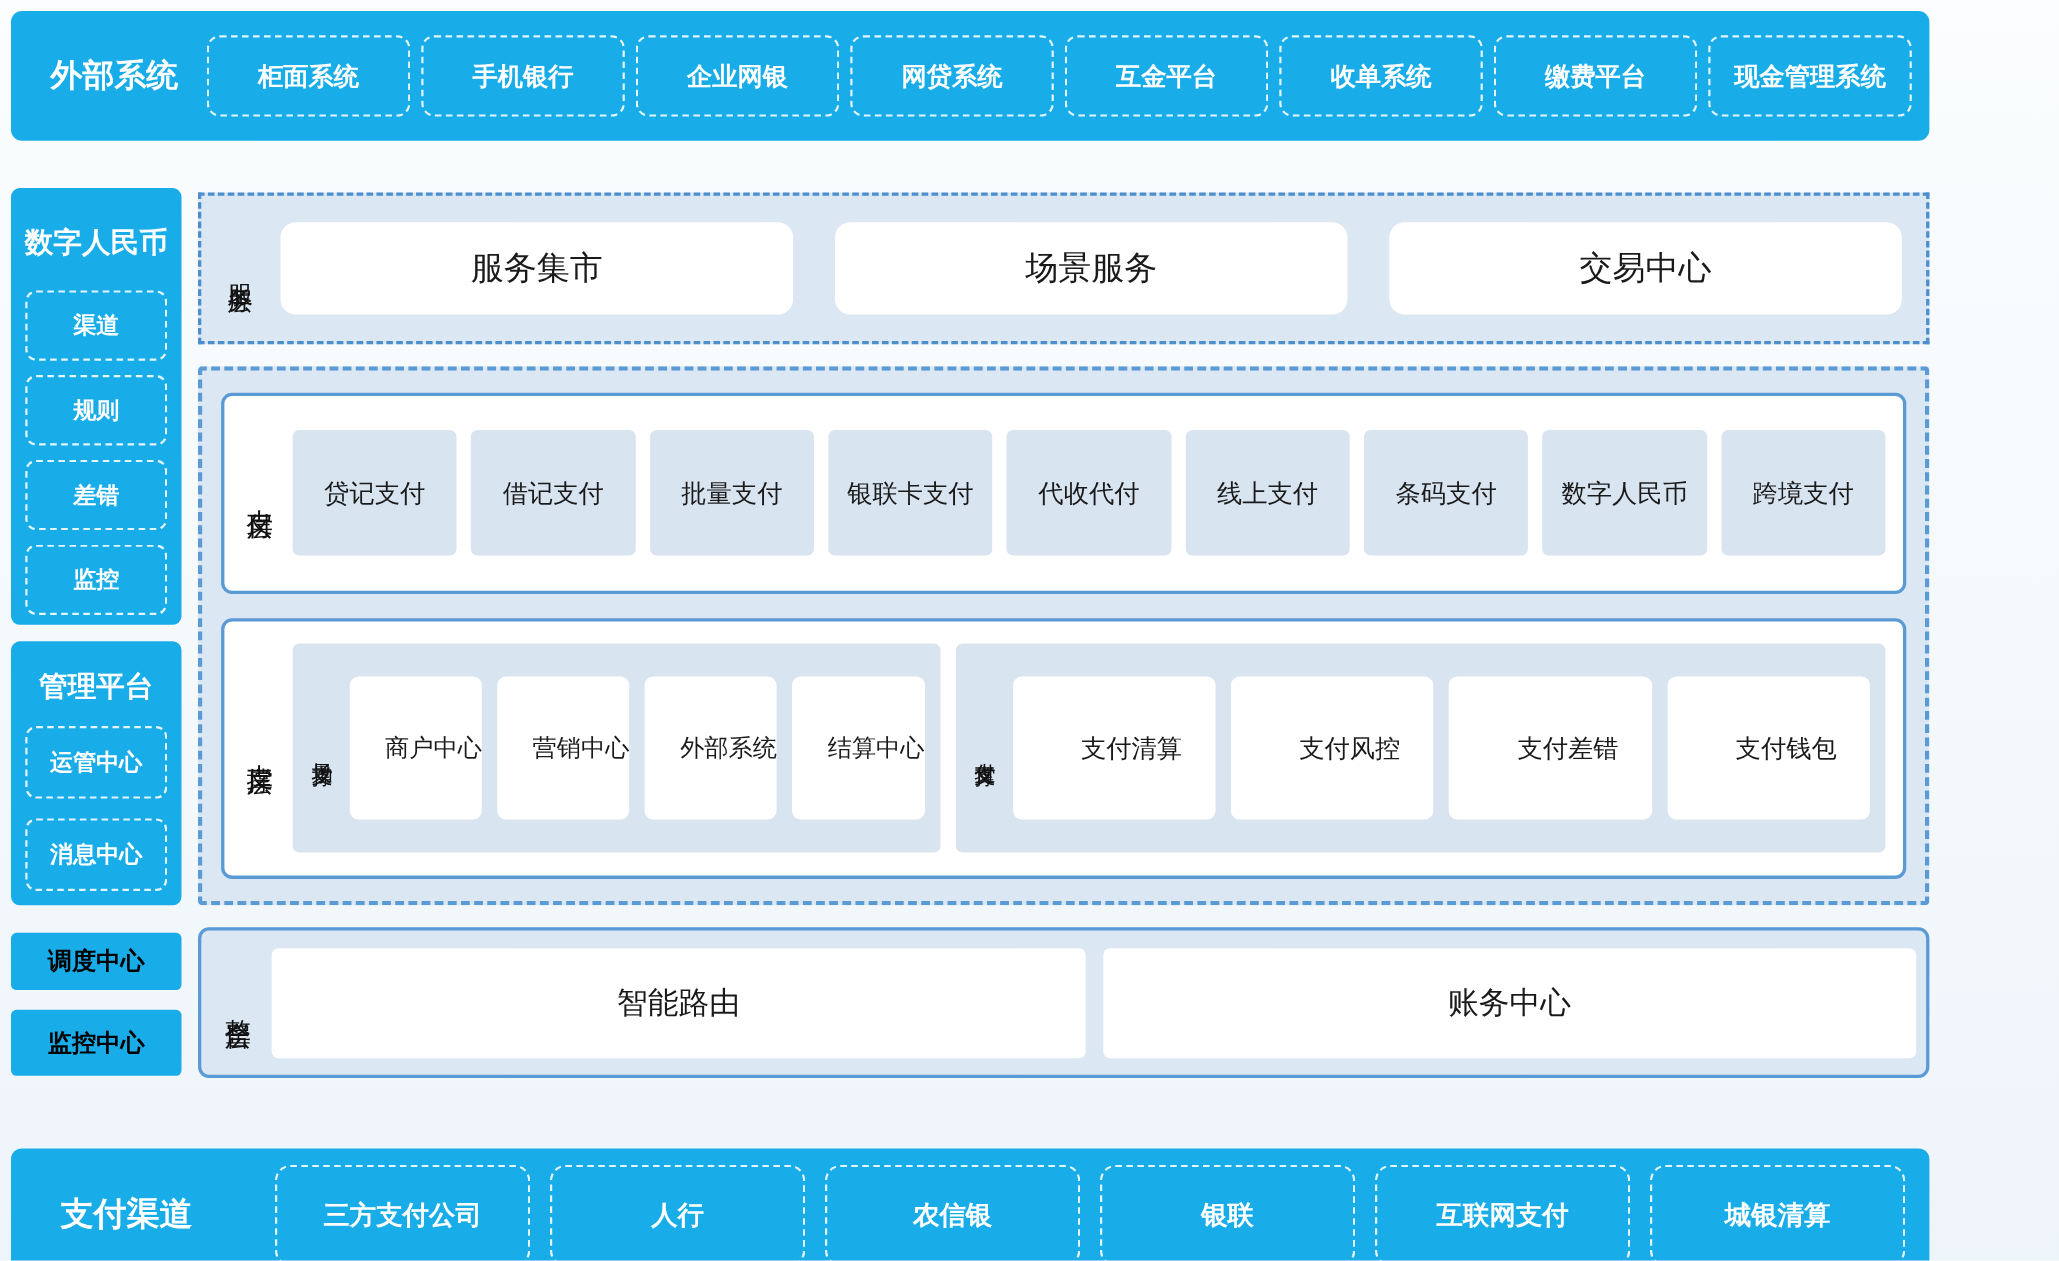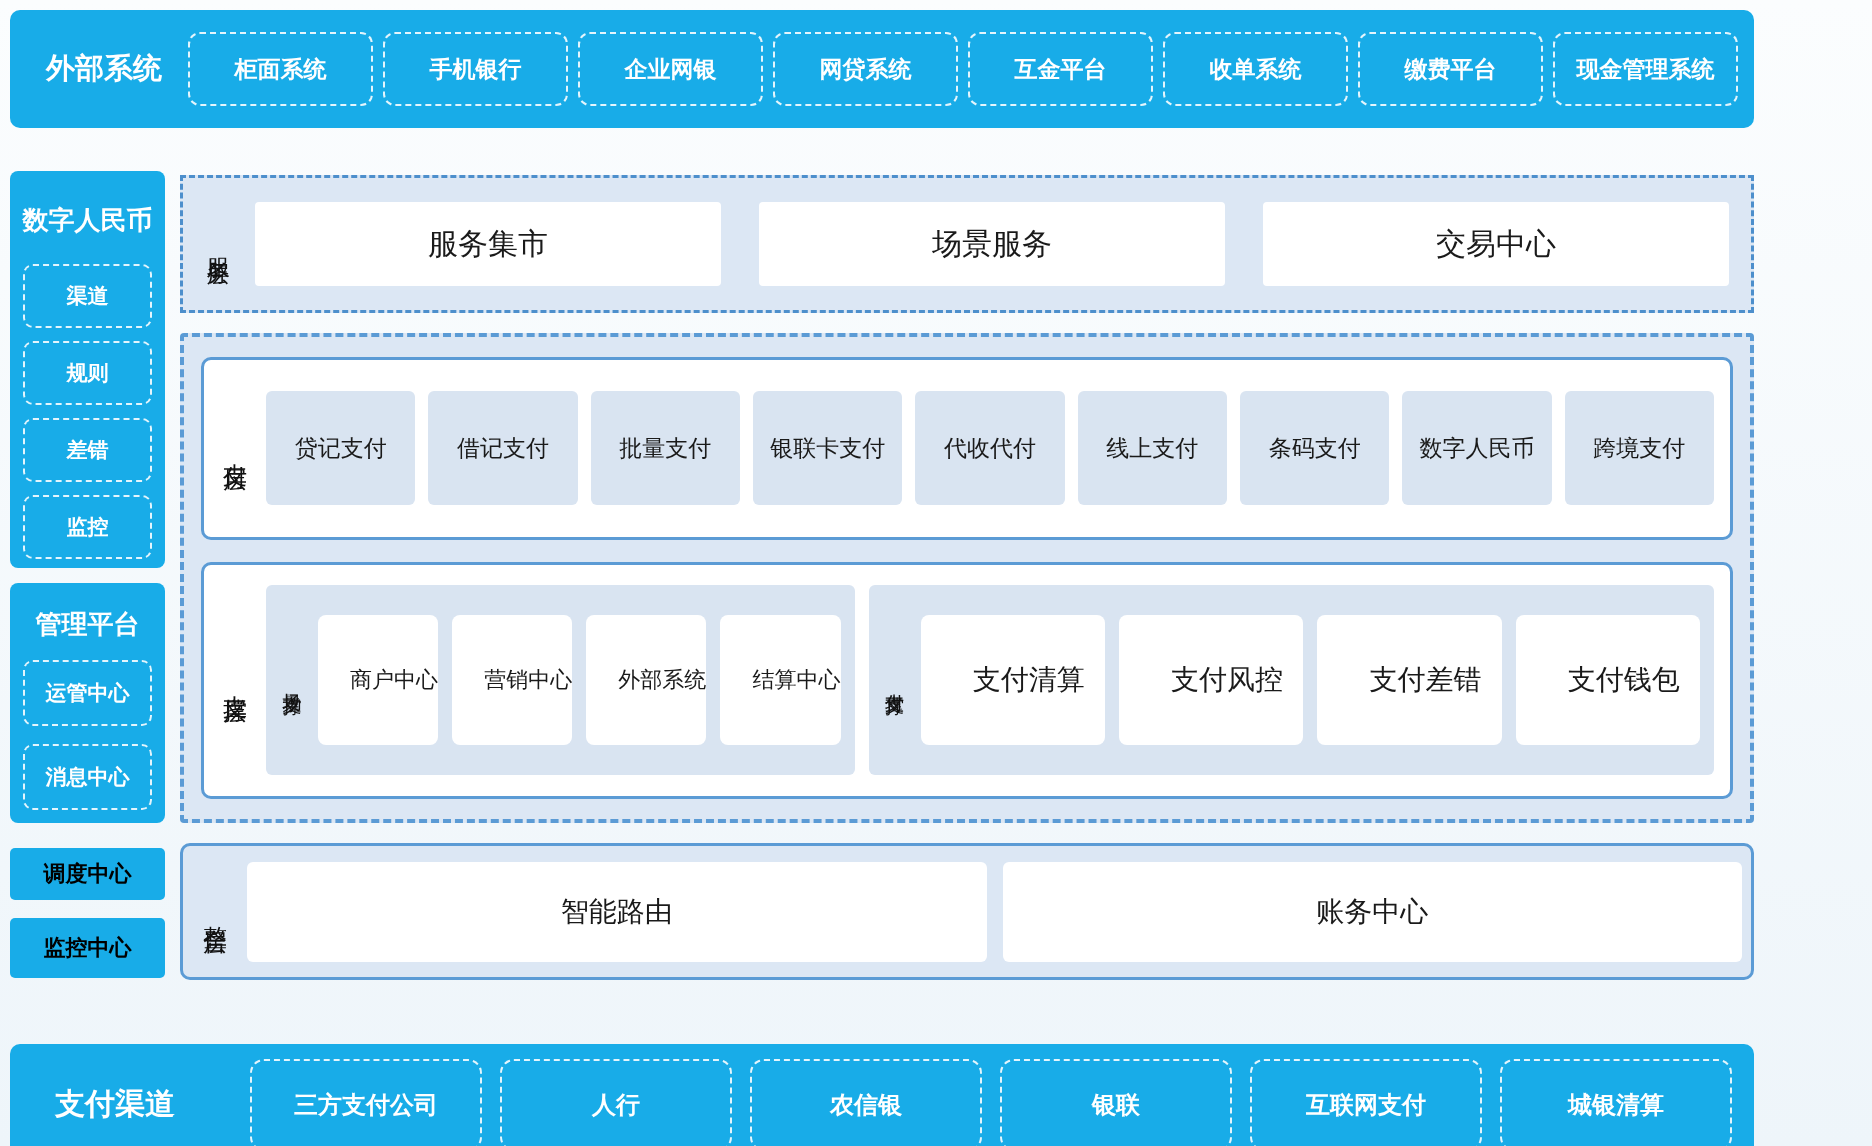--- a/index.html
+++ b/index.html
@@ -70,21 +70,21 @@
   .service-layer {
     margin-top:47px; height:138px;
     background:#dce7f4;
     border:3px dashed #4d8fcc;
     display:flex; align-items:center;
     padding:0 22px 0 0;
   }
   .service-layer .vlabel { width:72px; flex:none; font-size:23px; }
   .service-items { flex:1; display:flex; gap:38px; }
   .service-items .white-box {
-    flex:1; height:84px; background:#fff; border-radius:4px;
+    flex:1; height:84px; background:#fff; border-radius:14px;
     display:flex; align-items:center; justify-content:center;
     font-size:30px;
   }
 
   
   .core-container {
     margin-top:20px; height:490px;
     background:#dce7f4;
     border:4px dashed #5b9bd5; border-radius:4px;
     padding:20px 17px;
@@ -112,21 +112,21 @@
   }
   .support-group .vlabel { width:52px; flex:none; font-size:19px; letter-spacing:1px; }
   .group-scene { flex:38; }
   .group-pay { flex:55; }
   .support-items { flex:1; display:flex; gap:14px; }
   .support-items .white-box {
     flex:1; height:130px; background:#fff; border-radius:8px;
     display:flex; align-items:center; justify-content:center;
     font-size:22px; text-align:center;padding-left:32px;
   }
-  .group-pay .support-items .white-box { font-size:28px; }
+  .group-pay .support-items .white-box { font-size:23px; }
 
   
   .integration-layer {
     margin-top:20px; height:137px;
     background:#dce7f4; border:3px solid #5b9bd5; border-radius:10px;
     display:flex; align-items:center; padding-right:9px;
   }
   .integration-layer .vlabel { width:64px; flex:none; font-size:24px; }
   .integration-items { flex:1; display:flex; gap:16px; }
   .integration-items .white-box {

